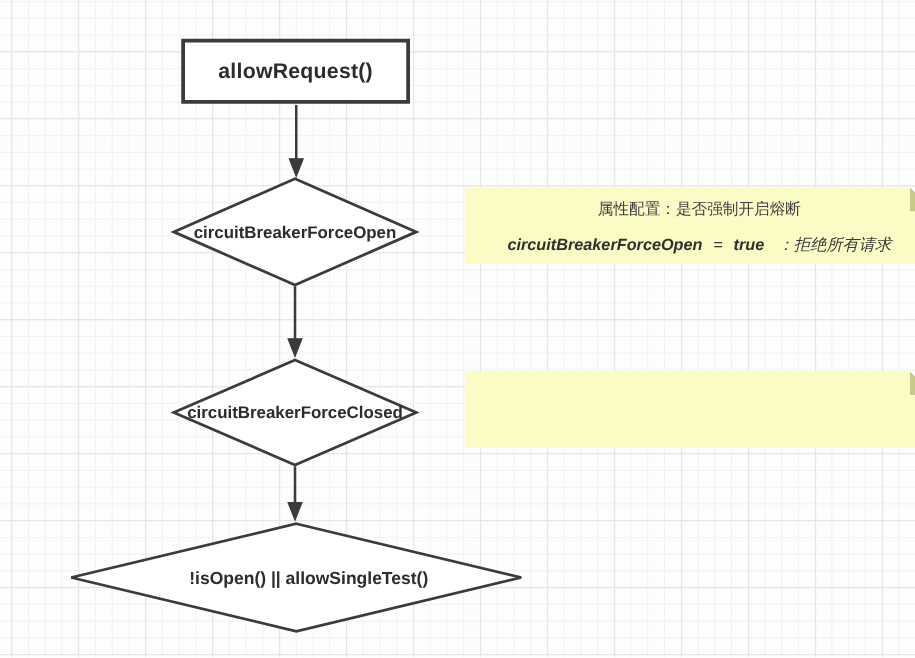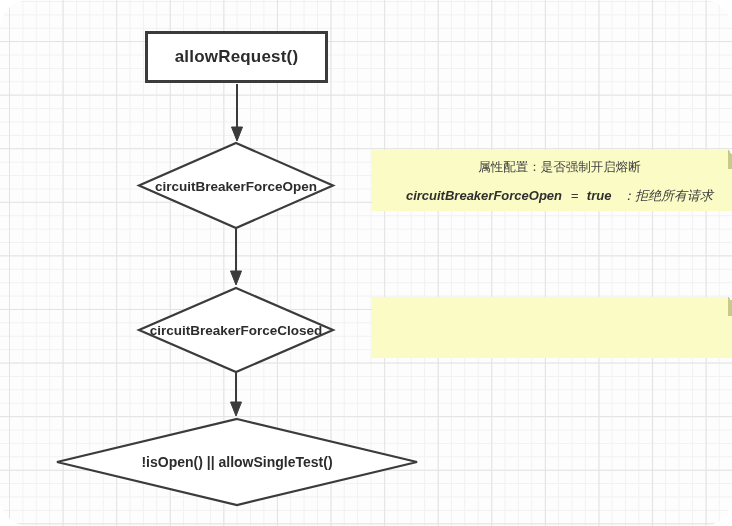--- a/index.html
+++ b/index.html
@@ -18,40 +18,39 @@
   .canvas{
     position:relative;width:732px;height:526px;
     background-color:var(--page-bg);
     background-image:
       linear-gradient(var(--grid-major) 1px, transparent 1px),
       linear-gradient(90deg, var(--grid-major) 1px, transparent 1px),
       linear-gradient(var(--grid-minor) 1px, transparent 1px),
       linear-gradient(90deg, var(--grid-minor) 1px, transparent 1px);
     background-size:53.6px 53.6px,53.6px 53.6px,13.4px 13.4px,13.4px 13.4px;
     background-position:0 41px,9px 0,0 1px,9px 0;
-    border-radius:29px;
   }
   svg.shapes{position:absolute;left:0;top:0;width:732px;height:526px;}
   svg.shapes polygon.diamond{fill:#ffffff;stroke:var(--stroke);stroke-width:2.2;stroke-linejoin:miter;}
   svg.shapes line.conn{stroke:var(--stroke);stroke-width:2;}
   svg.shapes polygon.head{fill:var(--stroke);stroke:var(--stroke);stroke-width:1;}
 
   .rect-node{
     position:absolute;left:145px;top:31px;width:183px;height:52px;
     box-sizing:border-box;border:3px solid var(--stroke);background:#ffffff;
     display:flex;align-items:center;justify-content:center;
     font-size:17px;font-weight:bold;color:#2c2c2c;letter-spacing:0.2px;
   }
   .diamond-label{
     position:absolute;transform:translate(-50%,-50%);
     font-size:13.5px;font-weight:bold;color:#2c2c2c;white-space:nowrap;
   }
   .lbl-d1{left:236px;top:186px;}
   .lbl-d2{left:236px;top:330px;}
-  .lbl-d3{left:237px;top:462px;font-size:14px;}
+  .lbl-d3{left:247px;top:462px;font-size:14px;}
 
   .note{
     position:absolute;left:372px;width:375px;height:61px;
     box-sizing:border-box;background:var(--note-bg);
     padding:9px 11px 0 11px;
     text-align:center;
   }
   .note-1{top:150px;}
   .note-2{top:297px;}
   .note .fold{

